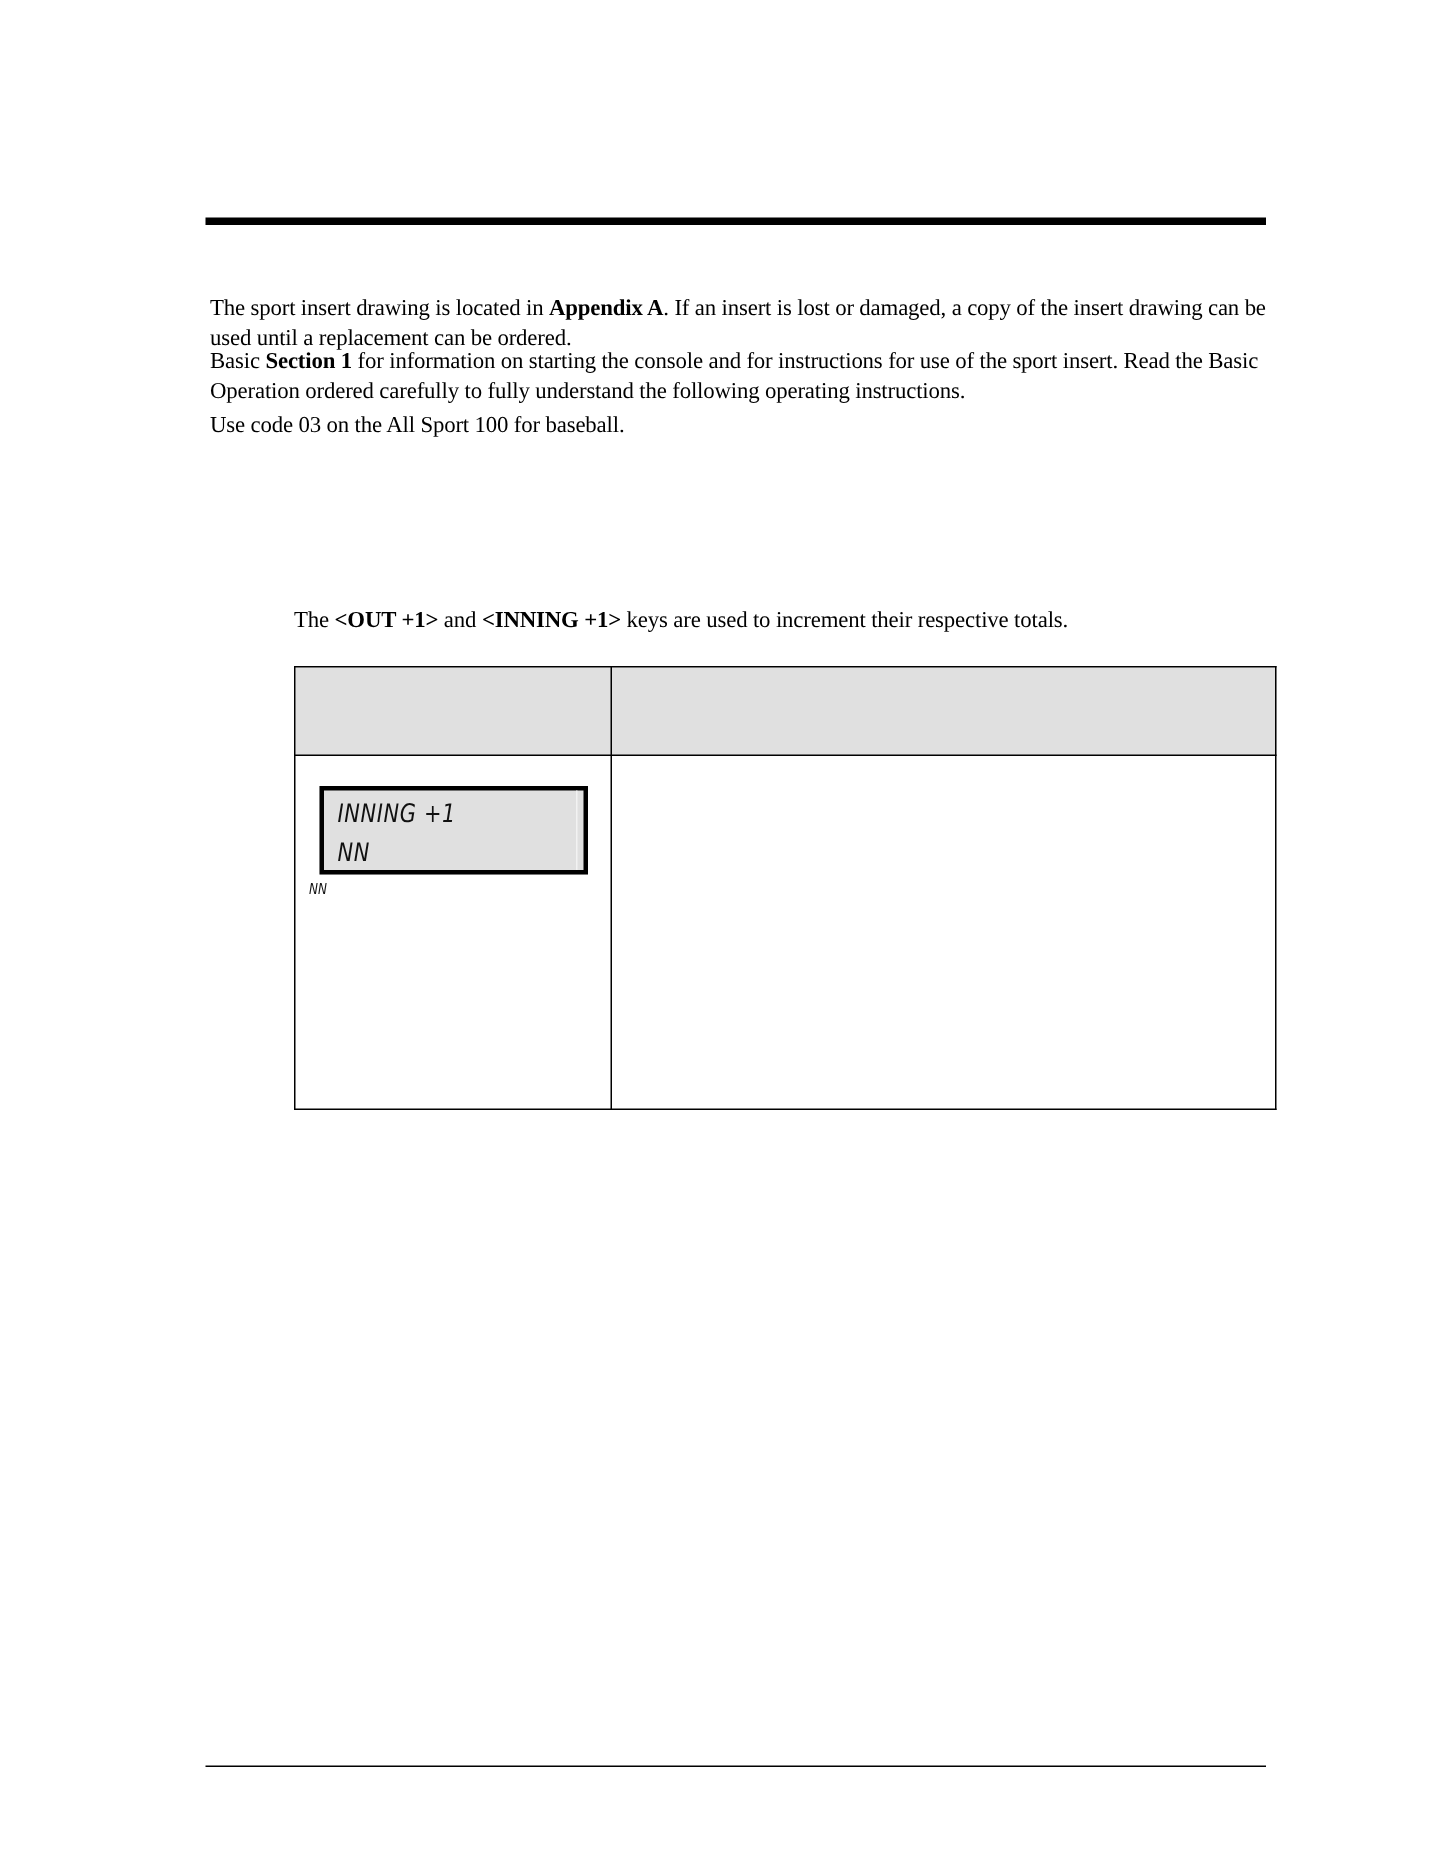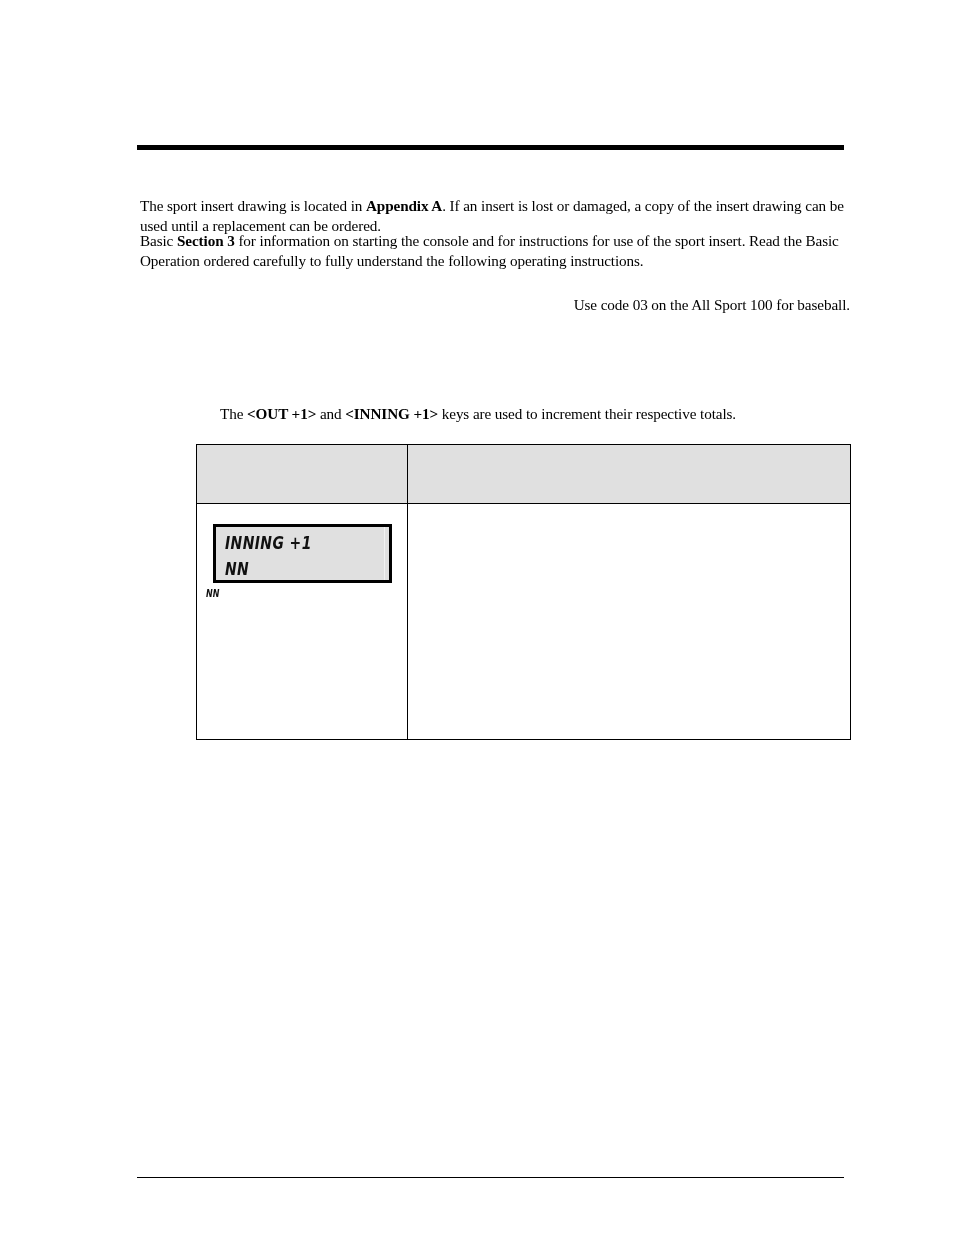--- a/index.html
+++ b/index.html
@@ -36,37 +36,36 @@
       left: 140px;
       width: 710px;
       font-size: 15.2px;
       line-height: 20px;
       letter-spacing: -0.1px;
       margin: 0;
     }
     .para b { font-weight: bold; }
     #p1 { top: 170px; margin-top: 26px; }
     #p2 { top: 231px; }
-    #p3 { top: 295px; text-align: right; }
-    #p4 { top: 404px; left: 196px; width: 660px; margin-left: 24px; }
+    #p3 { top: 274px; }
+    #p4 { top: 404px; left: 196px; width: 660px; }
 
     .keys-table {
       position: absolute;
       left: 196px;
       top: 444px;
       width: 655px;
       height: 232px;
       border-collapse: collapse;
       table-layout: fixed;
     }
     .keys-table td, .keys-table th {
       border: 1px solid #000;
       padding: 16px;
       vertical-align: top;
-      font-weight: bold;
     }
     .keys-table thead th {
       background: #e0e0e0;
       height: 26px;
     }
     .col-left { width: 211px; }
     .body-cell { height: 203px; position: relative; }
 
     .lcd {
       position: absolute;
@@ -114,21 +113,21 @@
       color: #111;
     }
   </style>
 </head>
 <body>
 
 <div class="top-rule"></div>
 
 <p class="para" id="p1"><span>The sport insert drawing is located in </span><b>Appendix A</b><span>. If an insert is lost or damaged, a copy of the insert drawing can be used until a replacement can be ordered.</span></p>
 
-<p class="para" id="p2"><span>Basic </span><b>Section 3</b><span> for information on starting the console and for instructions for use of the sport insert. Read the Basic Operation ordered carefully to fully understand the following operating instructions.</span></p>
+<p class="para" id="p2"><span>Basic </span><b>Section 1</b><span> for information on starting the console and for instructions for use of the sport insert. Read the Basic Operation ordered carefully to fully understand the following operating instructions.</span></p>
 
 <p class="para" id="p3">Use code 03 on the All Sport 100 for baseball.</p>
 
 <p class="para" id="p4"><span>The </span><b>&lt;OUT +1&gt;</b><span> and </span><b>&lt;INNING +1&gt;</b><span> keys are used to increment their respective totals.</span></p>
 
 <table class="keys-table">
   <colgroup>
     <col class="col-left">
     <col>
   </colgroup>

